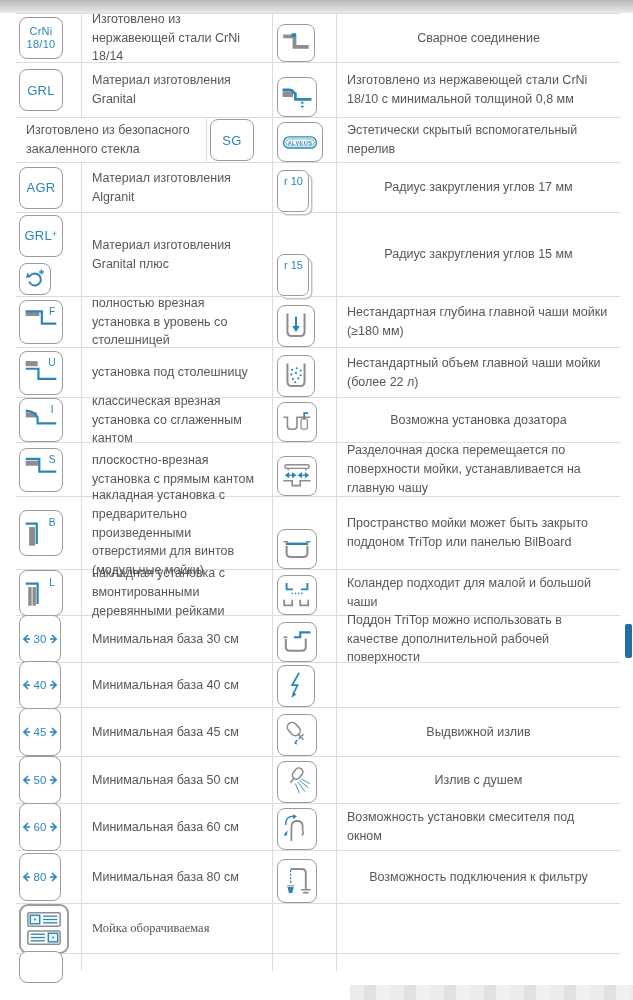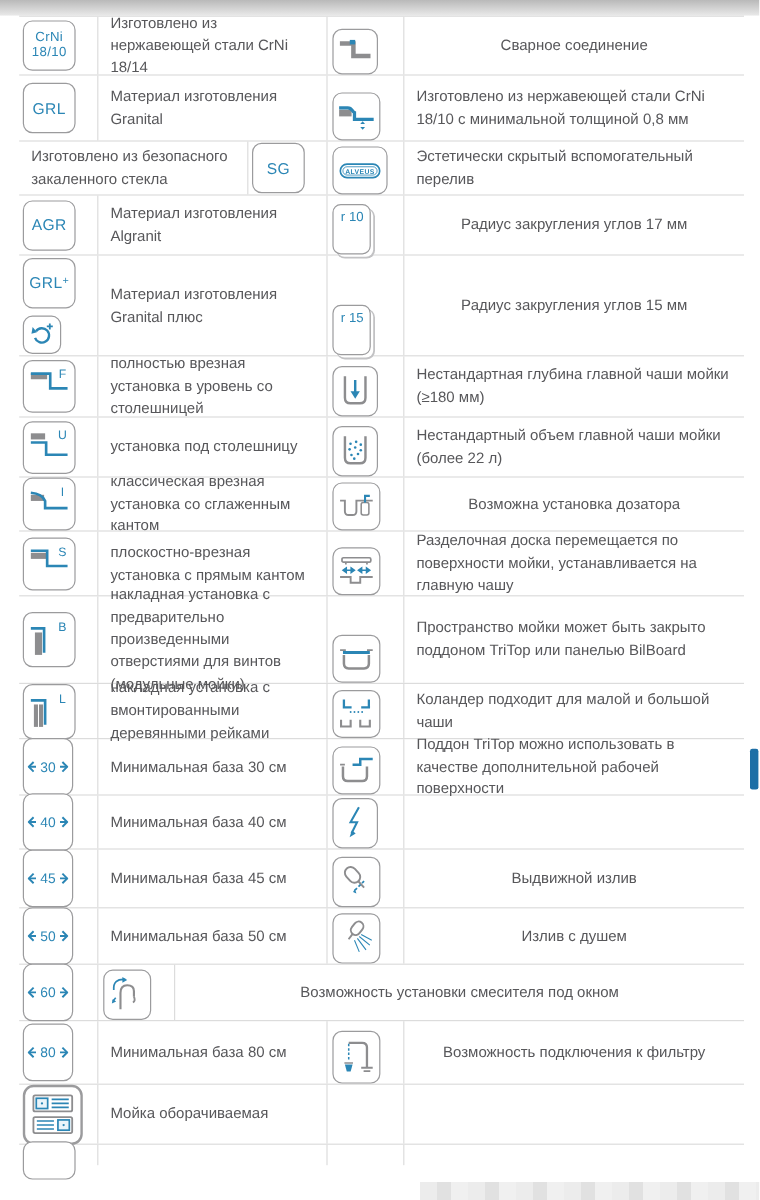--- a/index.html
+++ b/index.html
@@ -439,20 +439,23 @@
           <span class="ibox" style="width:40px;height:46px">
             <svg width="34" height="18" viewBox="0 0 34 18" xmlns="http://www.w3.org/2000/svg">
               <line x1="1" y1="9" x2="7" y2="9" stroke="#2b86b5" stroke-width="1.6"></line>
               <path d="M5 5 L1 9 L5 13" fill="none" stroke="#2b86b5" stroke-width="1.6"></path>
               <text x="17" y="13" font-size="11.5" fill="#2b86b5" text-anchor="middle" font-family="Liberation Sans,sans-serif">60</text>
               <line x1="27" y1="9" x2="33" y2="9" stroke="#2b86b5" stroke-width="1.6"></line>
               <path d="M29 5 L33 9 L29 13" fill="none" stroke="#2b86b5" stroke-width="1.6"></path>
             </svg>
           </span>
         </div>
+        <div class="cell c2">
+          <span class="desc">Минимальная база 60 см</span>
+        </div>
         <div class="cell c3">
           <span class="ibox" style="width:38px;height:40px">
             <svg width="32" height="34" viewBox="0 0 40 42" xmlns="http://www.w3.org/2000/svg">
               <path d="M13 36 V19 Q13 11 20 11 Q27 11 27 17 V23" fill="none" stroke="#8d8d8f" stroke-width="2.2"></path>
               <path d="M27 23 Q29 27 26 29" fill="none" stroke="#8d8d8f" stroke-width="2"></path>
               <path d="M6 16 Q5 4 18 5" fill="none" stroke="#2b86b5" stroke-width="1.8"></path>
               <path d="M15 2.5 L20 5.5 L15 8.5 Z" fill="#2b86b5"></path>
               <path d="M8 24 l-3 4" stroke="#2b86b5" stroke-width="1.6"></path>
               <path d="M4 30 L5 25.5 L8.5 28 Z" fill="#2b86b5"></path>
             </svg>
@@ -485,21 +488,21 @@
               <line x1="12" y1="8" x2="12" y2="26" stroke="#2b86b5" stroke-width="1.6" stroke-dasharray="2.6 2"></line>
               <line x1="7.5" y1="28" x2="16.5" y2="28" stroke="#8d8d8f" stroke-width="1.4"></line>
               <path d="M8 29.5 L10 37 H14 L16 29.5 Z" fill="#2b86b5"></path>
             </svg>
           </span>
         </div>
         <div class="cell c4">
           <span class="desc">Возможность подключения к фильтру</span>
         </div>
       </div>
-      <div class="row" style="height: 50px;">
+      <div class="row" style="height: 50px; font-family: Liberation Serif, serif;">
         <div class="cell c1">
           <span class="ibox" style="width:46px;height:46px;border-width:2px;border-radius:9px">
             <svg width="38" height="38" viewBox="0 0 40 40" xmlns="http://www.w3.org/2000/svg">
               <g fill="none">
                 <rect x="3" y="3" width="34" height="14" rx="1.5" stroke="#8d8d8f" stroke-width="1.6"></rect>
                 <rect x="5.5" y="5.5" width="10" height="9" stroke="#2b86b5" stroke-width="1.5" fill="#eaf4fa"></rect>
                 <circle cx="10.5" cy="10" r="1" fill="#2b86b5"></circle>
                 <g stroke="#2b86b5" stroke-width="1.4">
                   <line x1="19" y1="6.5" x2="34" y2="6.5"></line>
                   <line x1="19" y1="10" x2="34" y2="10"></line>

